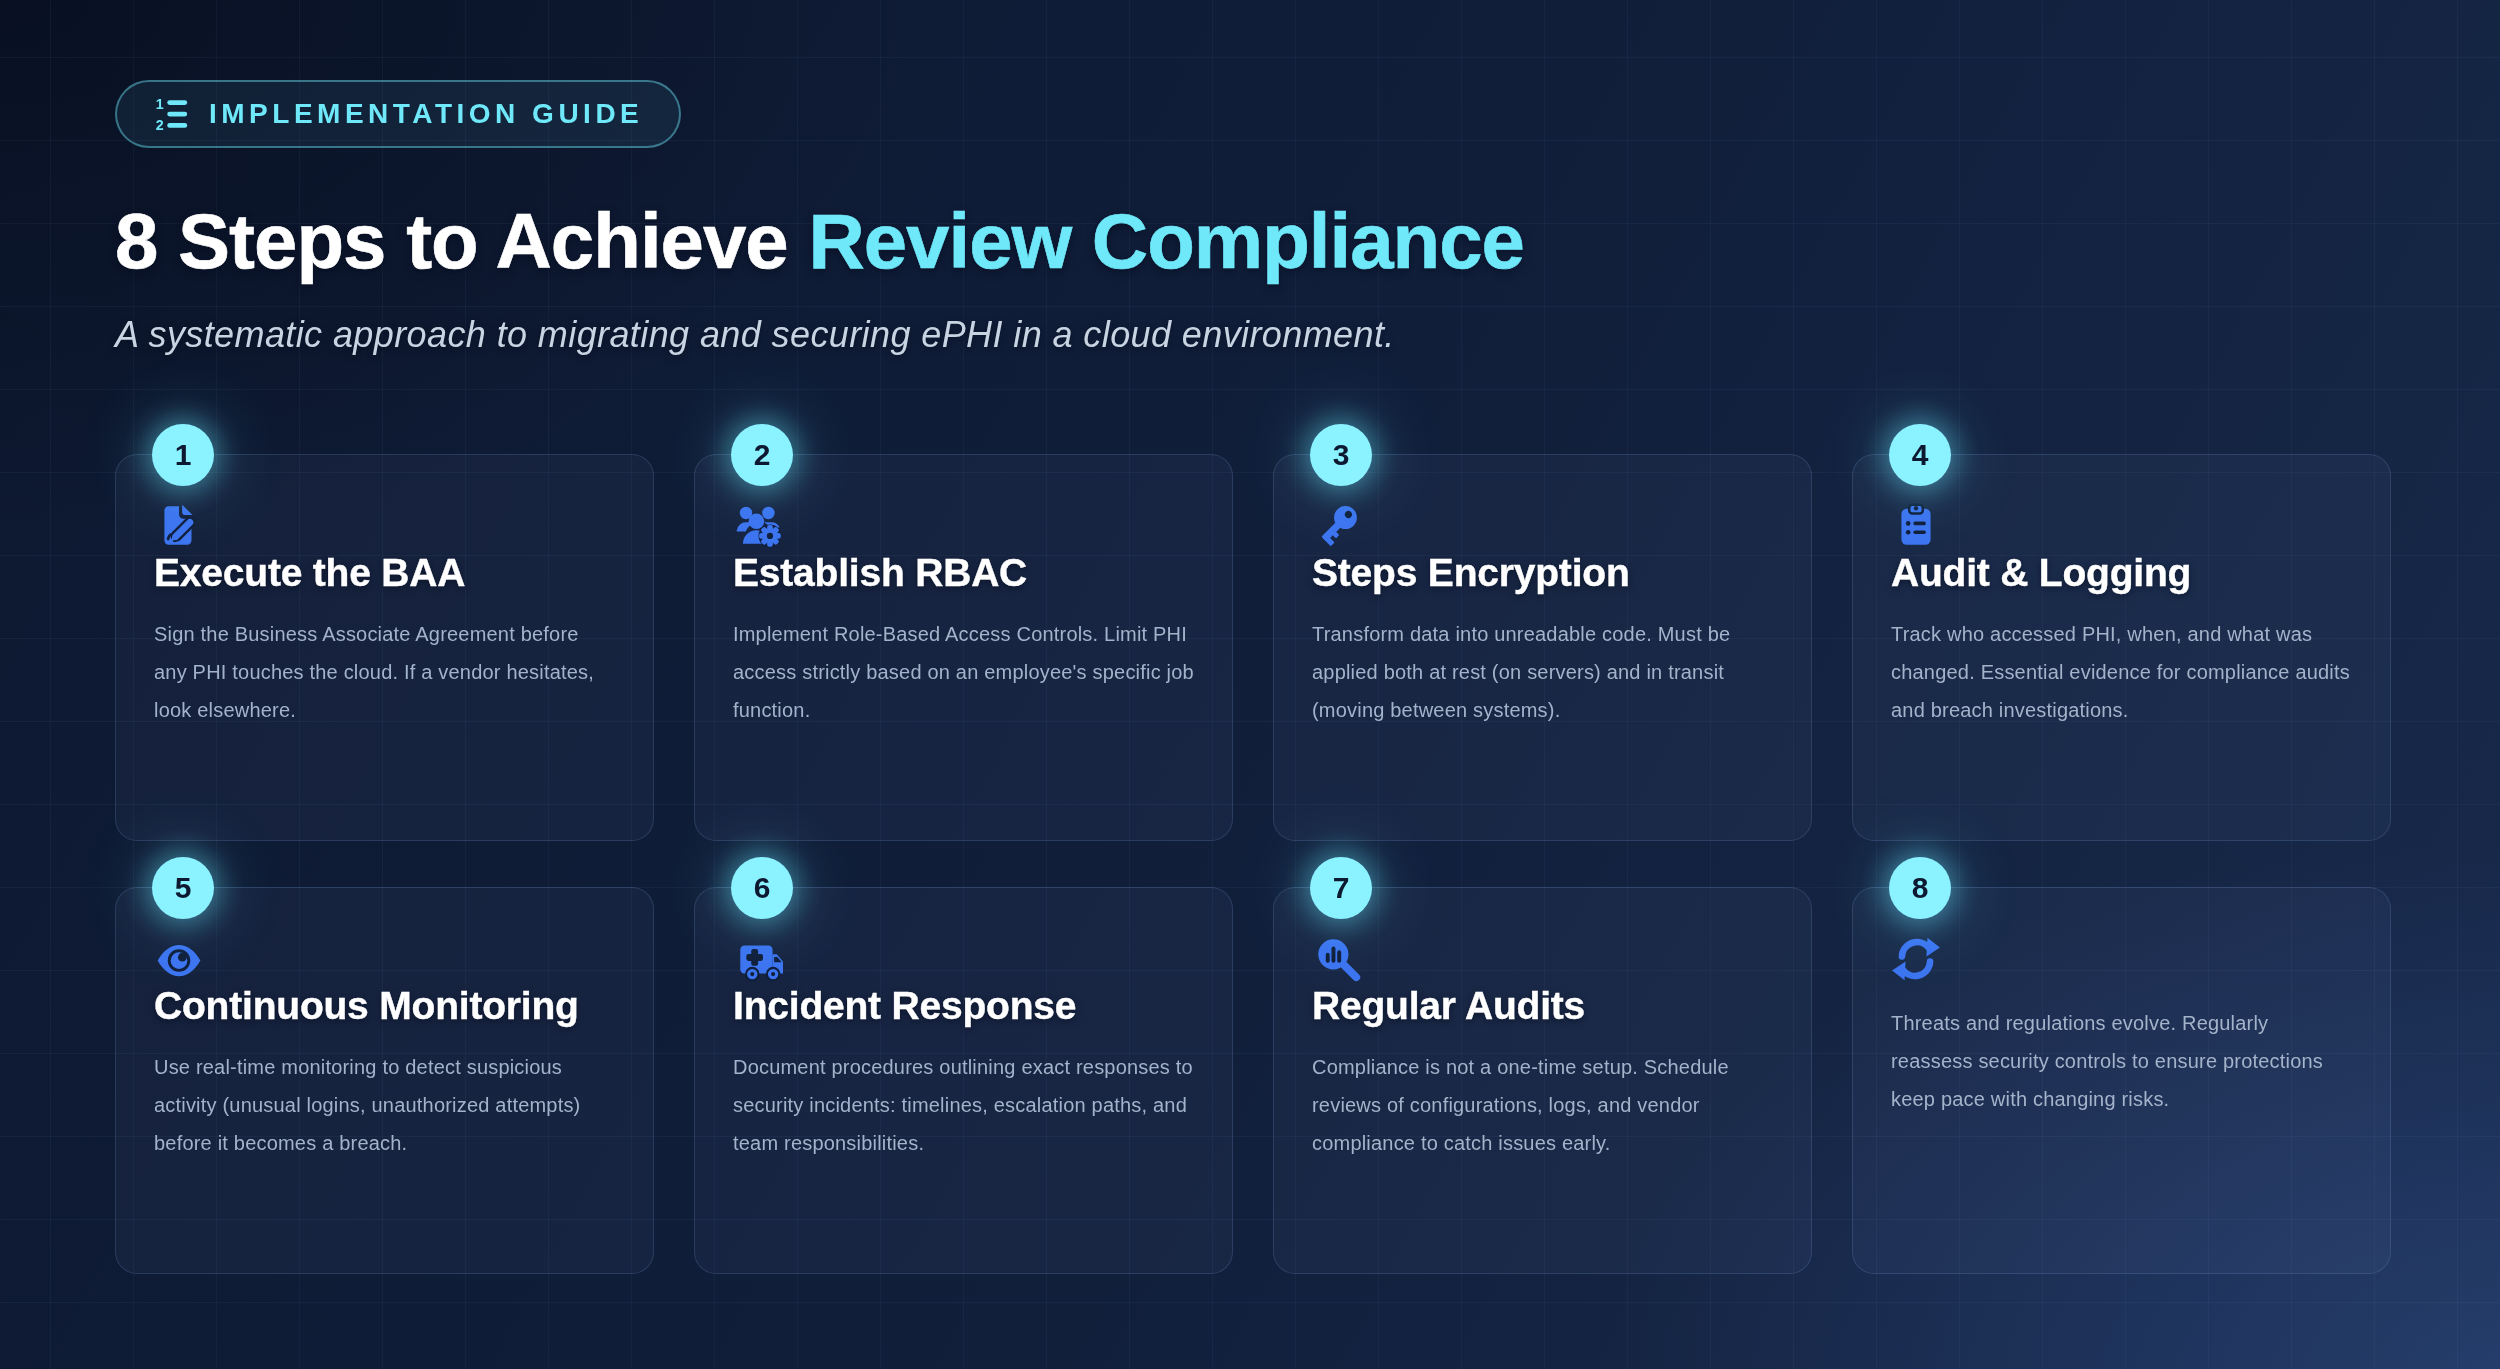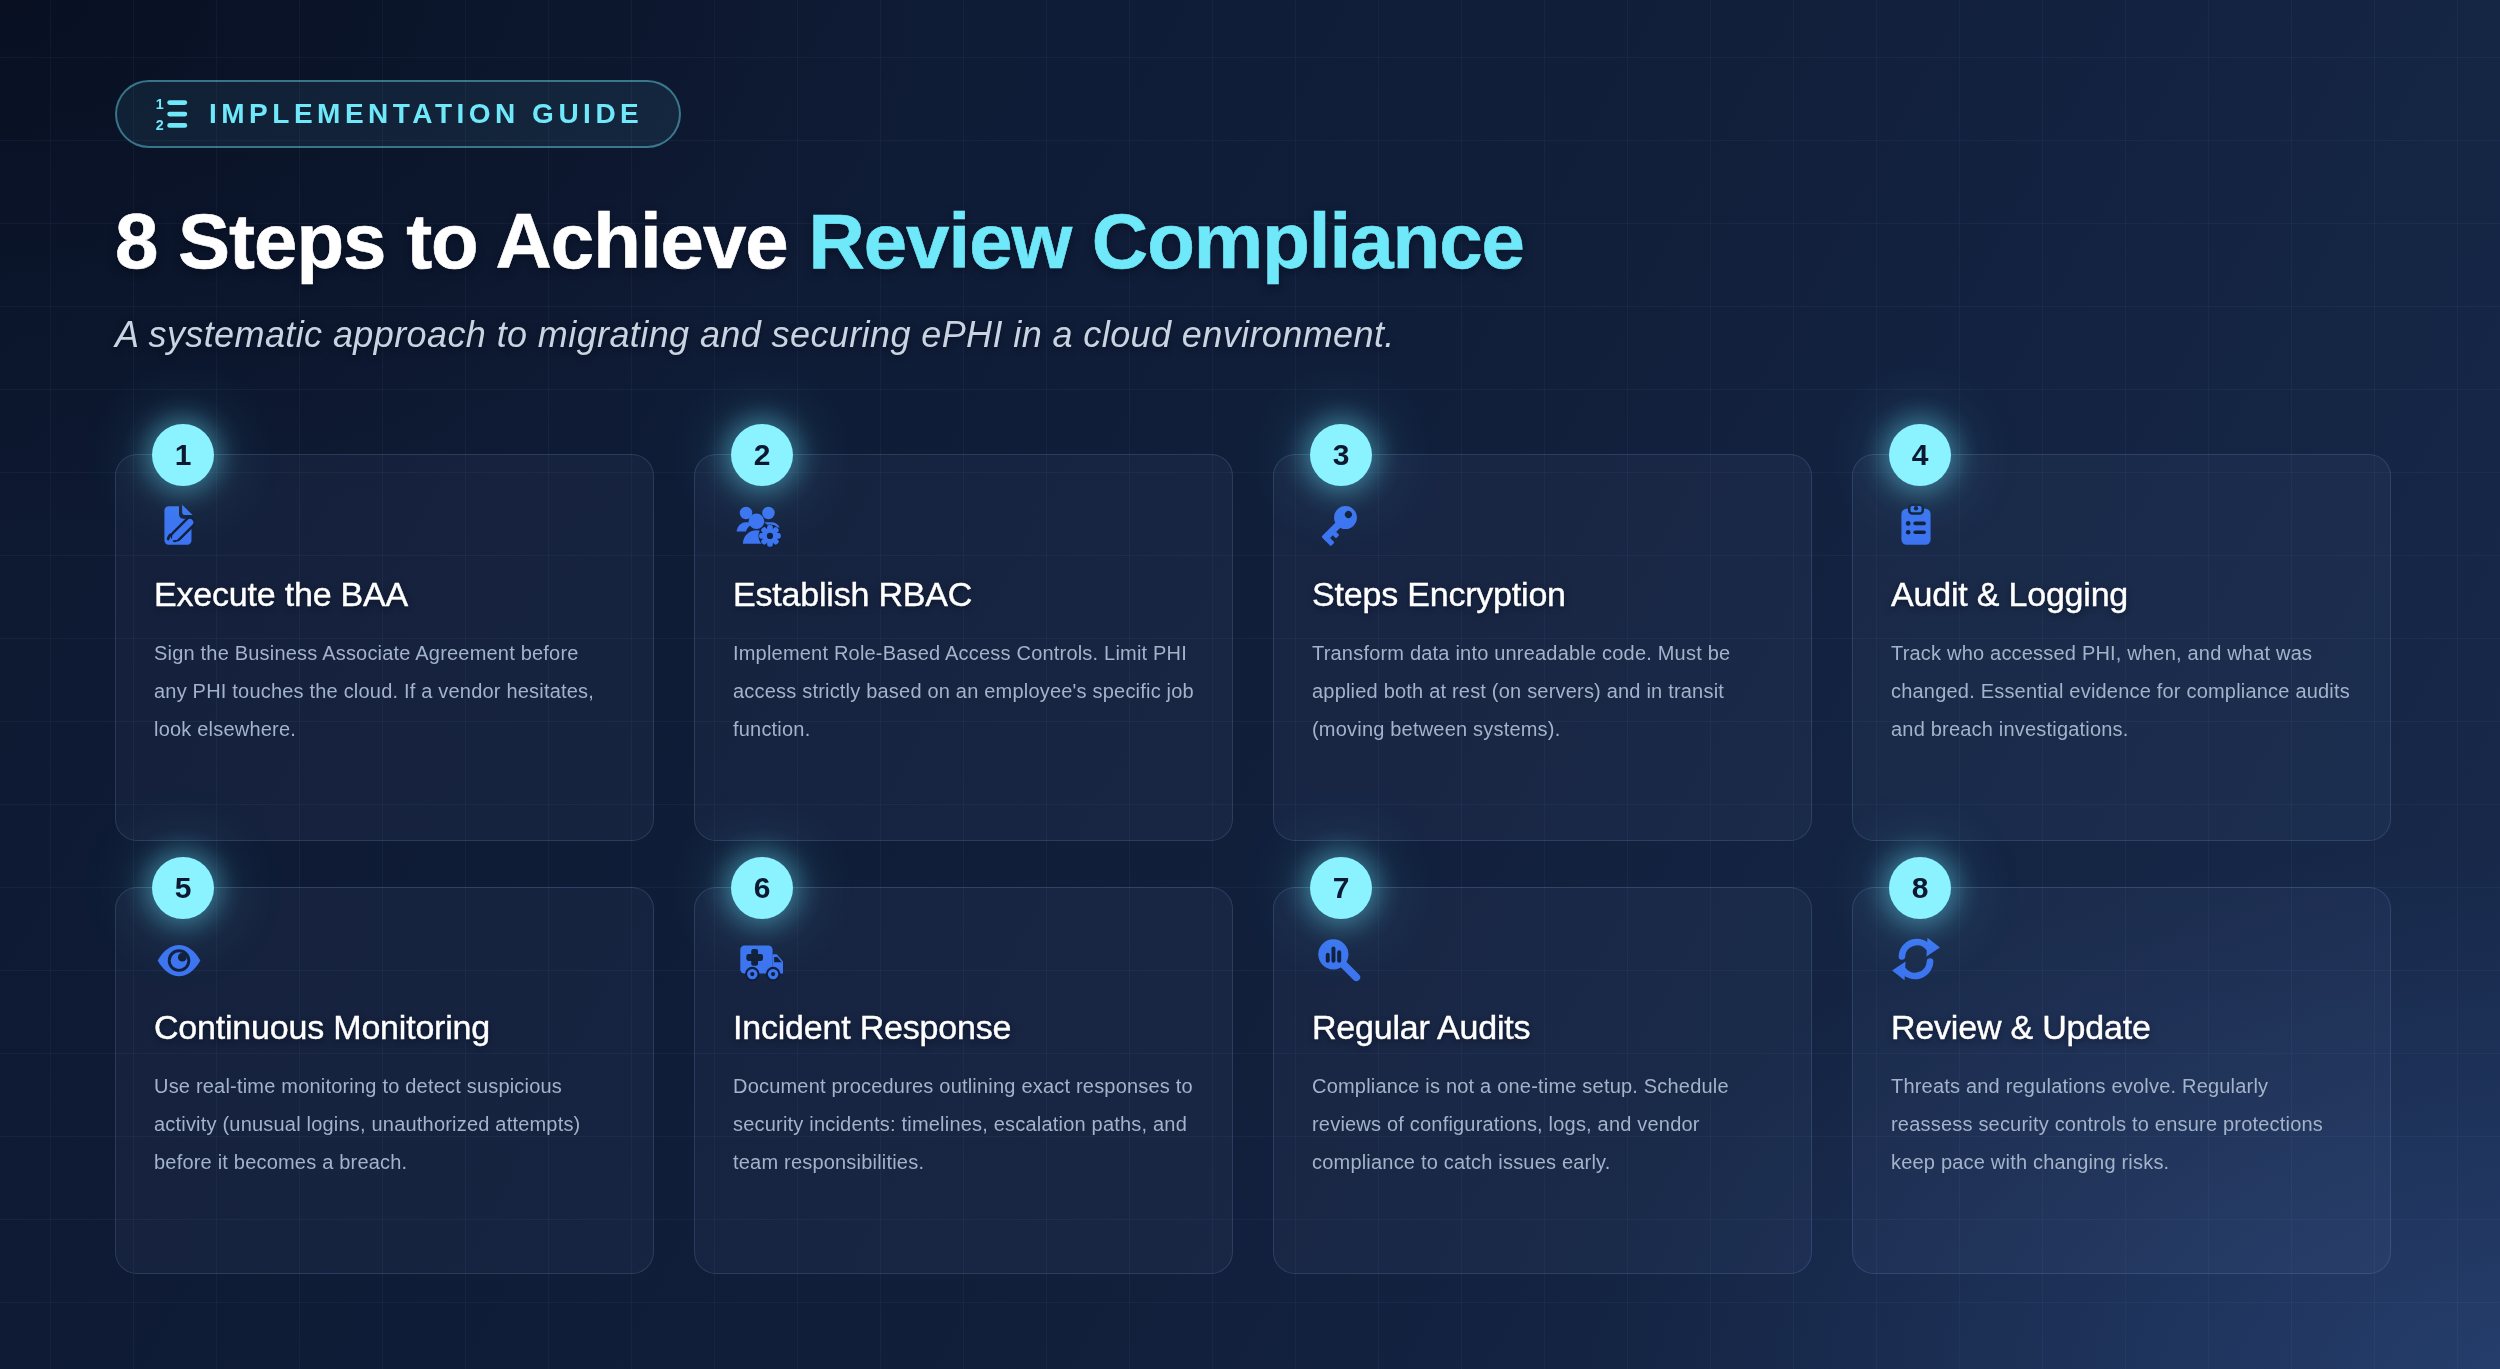--- a/index.html
+++ b/index.html
@@ -56,21 +56,21 @@
   .num {
     position:absolute; top:-31px; left:36px; width:62px; height:62px;
     border-radius:50%; background:#8BF2FF;
     display:flex; align-items:center; justify-content:center;
     color:#0D1930; font-size:30px; font-weight:bold;
     box-shadow:0 0 26px 6px rgba(108,232,255,0.40), 0 0 64px 14px rgba(108,232,255,0.16);
   }
   .step-icon { display:block; width:50px; height:50px; }
   .step-icon svg { display:block; }
   .card h2 {
-    margin-top:24px; font-size:34px; font-weight:normal; letter-spacing:-0.2px;
+    font-size:39px; font-weight:bold; letter-spacing:-0.2px;
     color:#FFFFFF; -webkit-text-stroke:0.4px currentColor;
     text-shadow:0 2px 6px rgba(4,10,24,0.55);
   }
   .card p {
     margin-top:20px; font-size:20px; line-height:38px; color:#A3B3CA;
     letter-spacing:0.2px;
   }
 </style>
 </head>
 <body>
@@ -243,17 +243,16 @@
           <span>8</span>
         </div>
     <span class="step-icon">
           <svg width="50" height="50" viewBox="0 0 48 48">
     <path fill="none" stroke="#3D74F0" stroke-width="6.4" stroke-linecap="round" d="M10.5 21.5A14.5 14.5 0 0 1 36.5 13.5"></path>
     <polygon fill="#3D74F0" points="35,3.5 47,13 34,21.5"></polygon>
     <path fill="none" stroke="#3D74F0" stroke-width="6.4" stroke-linecap="round" d="M37.5 26.5A14.5 14.5 0 0 1 11.5 34.5"></path>
     <polygon fill="#3D74F0" points="13,44.5 1,35 14,26.5"></polygon>
   </svg>
         </span>
-    <h2>Review &amp; Update</h2>
     <p>Threats and regulations evolve. Regularly reassess security controls to ensure protections keep pace with changing risks.</p>
   </div>
 </div>
 </div>
 
 </body></html>

